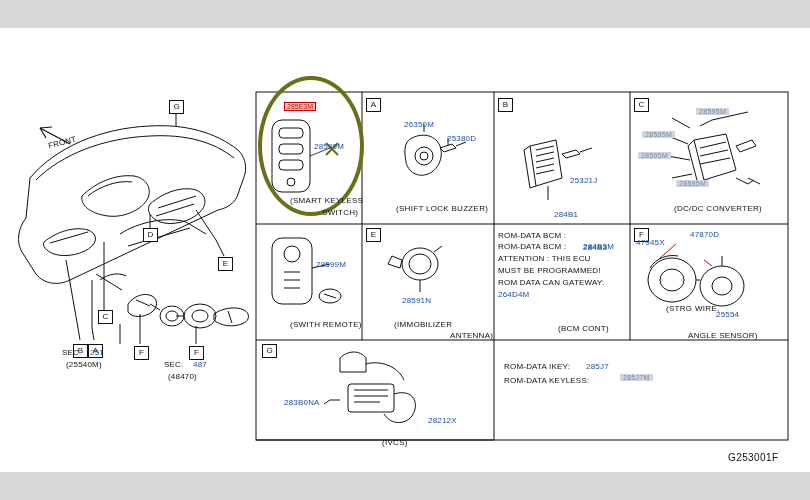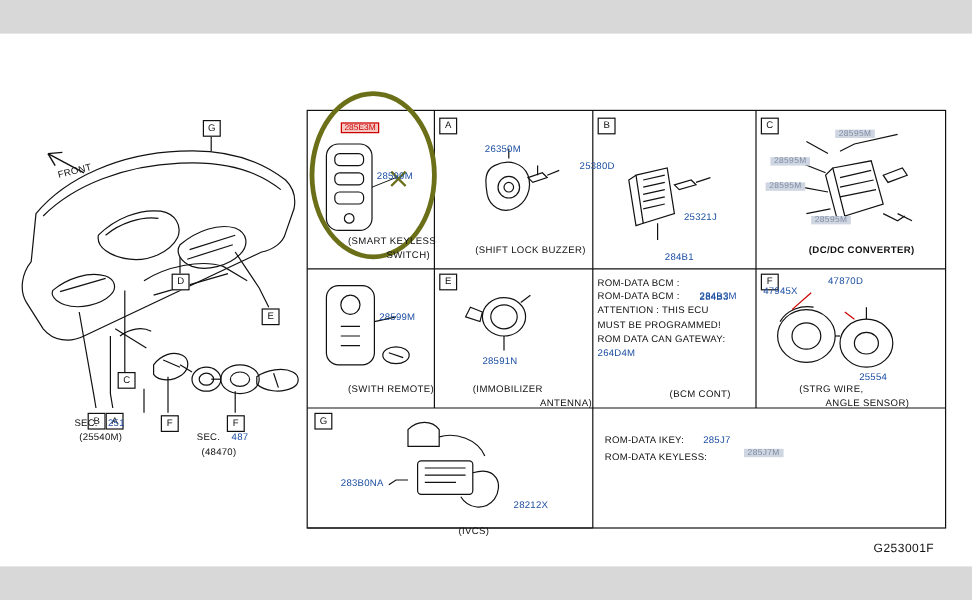--- a/index.html
+++ b/index.html
@@ -219,21 +219,21 @@
     <div class="num" style="left:193px;top:332px;">487</div>
     <div class="lbl" style="left:168px;top:344px;">(48470)</div>
 
     <div class="redtxt" style="left:284px;top:74px;">285E3M</div>
     <div class="num" style="left:314px;top:114px;">28599M</div>
     <div class="cap" style="left:264px;top:168px;">(SMART  KEYLESS</div>
     <div class="cap" style="left:296px;top:180px;">SWITCH)</div>
 
     <div class="keyltr" style="left:366px;top:70px;">A</div>
     <div class="num" style="left:404px;top:92px;">26350M</div>
-    <div class="num" style="left:456px;top:106px;padding-left:27px;">25380D</div>
+    <div class="num" style="left:420px;top:106px;padding-left:27px;">25380D</div>
     <div class="cap" style="left:370px;top:176px;">(SHIFT  LOCK  BUZZER)</div>
 
     <div class="keyltr" style="left:498px;top:70px;">B</div>
     <div class="num" style="left:570px;top:148px;">25321J</div>
     <div class="num" style="left:554px;top:182px;">284B1</div>
 
     <div class="lbl" style="left:498px;top:203px;">ROM-DATA  BCM  :</div>
     <div class="num" style="left:583px;top:203px;margin-top:12px;">284B3</div>
     <div class="lbl" style="left:498px;top:214px;">ROM-DATA  BCM  :</div>
     <div class="num" style="left:583px;top:214px;">284B3M</div>
@@ -241,35 +241,35 @@
     <div class="lbl" style="left:498px;top:238px;">MUST BE PROGRAMMED!</div>
     <div class="lbl" style="left:498px;top:250px;">ROM DATA CAN GATEWAY:</div>
     <div class="num" style="left:498px;top:262px;">264D4M</div>
     <div class="cap" style="left:532px;top:296px;">(BCM  CONT)</div>
 
     <div class="keyltr" style="left:634px;top:70px;">C</div>
     <div class="greytag" style="left:696px;top:80px;">28595M</div>
     <div class="greytag" style="left:642px;top:103px;">28595M</div>
     <div class="greytag" style="left:638px;top:124px;">28595M</div>
     <div class="greytag" style="left:676px;top:152px;">28595M</div>
-    <div class="cap" style="left:648px;top:176px;font-weight:bold;">(DC/DC  CONVERTER)</div>
+    <div class="cap" style="left:648px;top:176px;">(DC/DC  CONVERTER)</div>
 
     <div class="num" style="left:316px;top:232px;">28599M</div>
     <div class="cap" style="left:264px;top:292px;">(SWITH  REMOTE)</div>
 
     <div class="keyltr" style="left:366px;top:200px;">E</div>
     <div class="num" style="left:402px;top:268px;">28591N</div>
     <div class="cap" style="left:368px;top:292px;">(IMMOBILIZER</div>
     <div class="cap" style="left:424px;top:303px;">ANTENNA)</div>
 
     <div class="keyltr" style="left:634px;top:200px;">F</div>
     <div class="num" style="left:636px;top:210px;">47945X</div>
     <div class="num" style="left:690px;top:202px;">47870D</div>
     <div class="num" style="left:716px;top:282px;">25554</div>
-    <div class="cap" style="left:640px;top:292px;">(STRG  WIRE,</div>
+    <div class="cap" style="left:640px;top:276px;">(STRG  WIRE,</div>
     <div class="cap" style="left:662px;top:303px;">ANGLE  SENSOR)</div>
 
     <div class="keyltr" style="left:262px;top:316px;">G</div>
     <div class="num" style="left:284px;top:370px;">283B0NA</div>
     <div class="num" style="left:428px;top:388px;">28212X</div>
     <div class="cap" style="left:356px;top:410px;">(IVCS)</div>
 
     <div class="lbl" style="left:504px;top:334px;">ROM-DATA  IKEY:</div>
     <div class="num" style="left:586px;top:334px;">285J7</div>
     <div class="lbl" style="left:504px;top:348px;">ROM-DATA  KEYLESS:</div>

